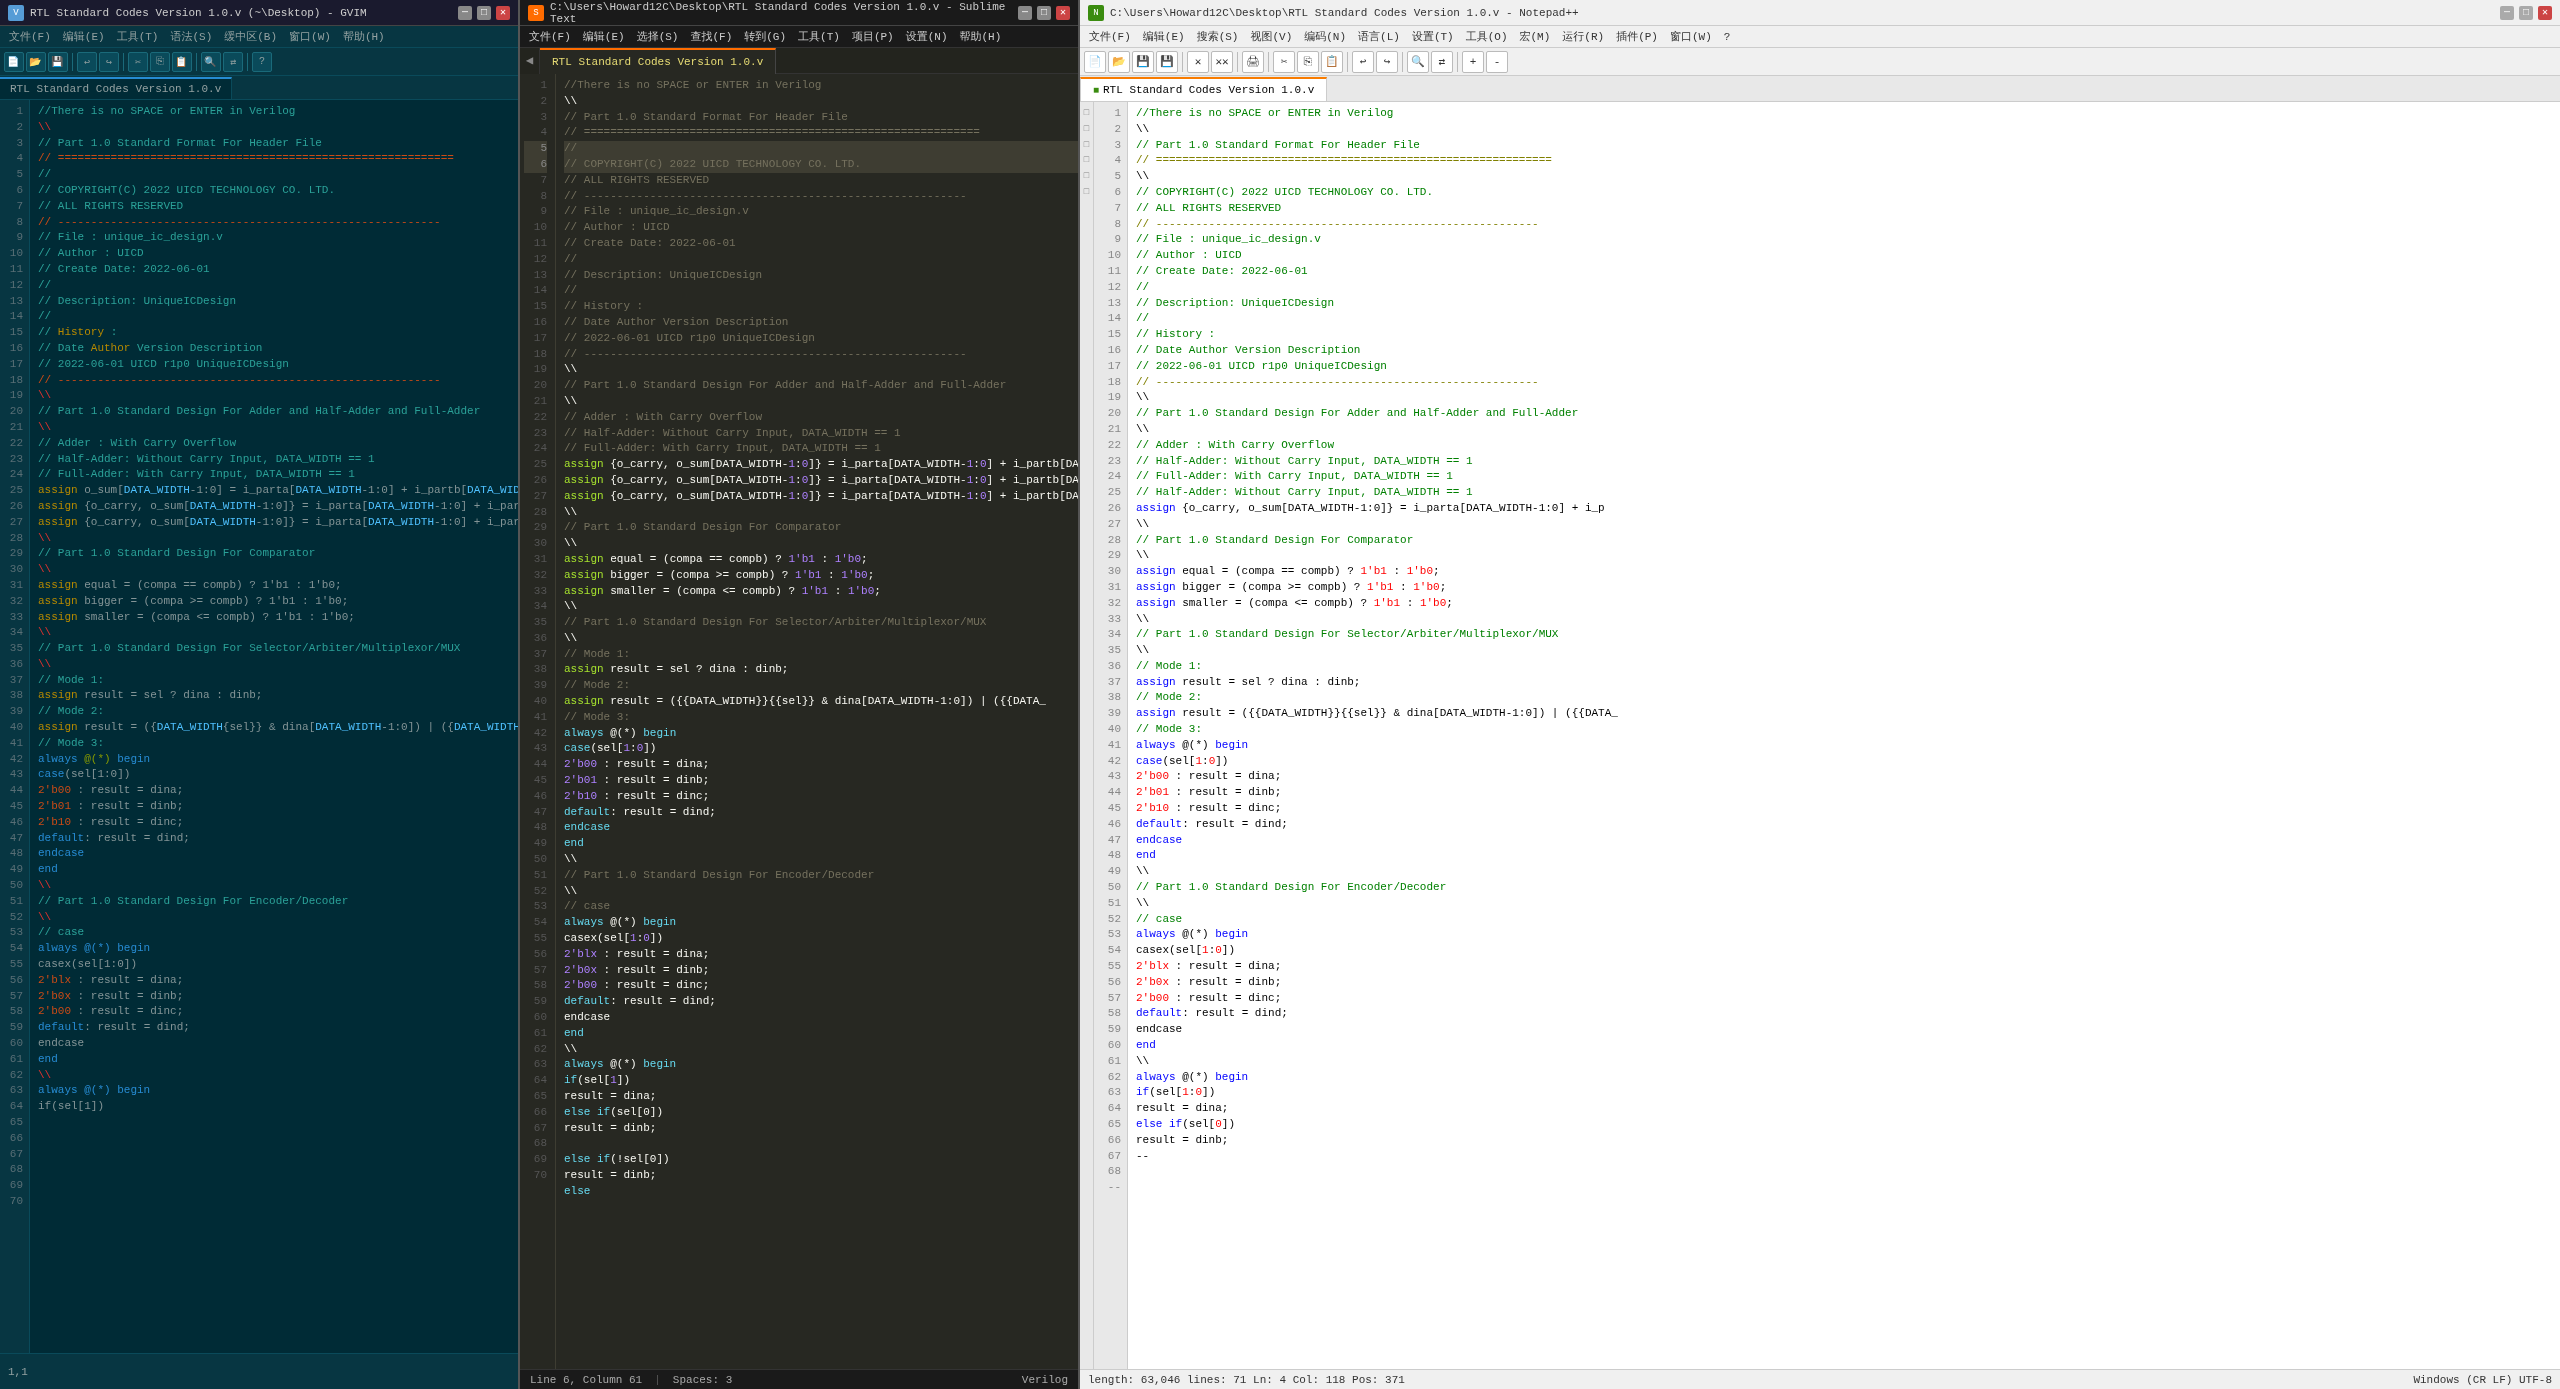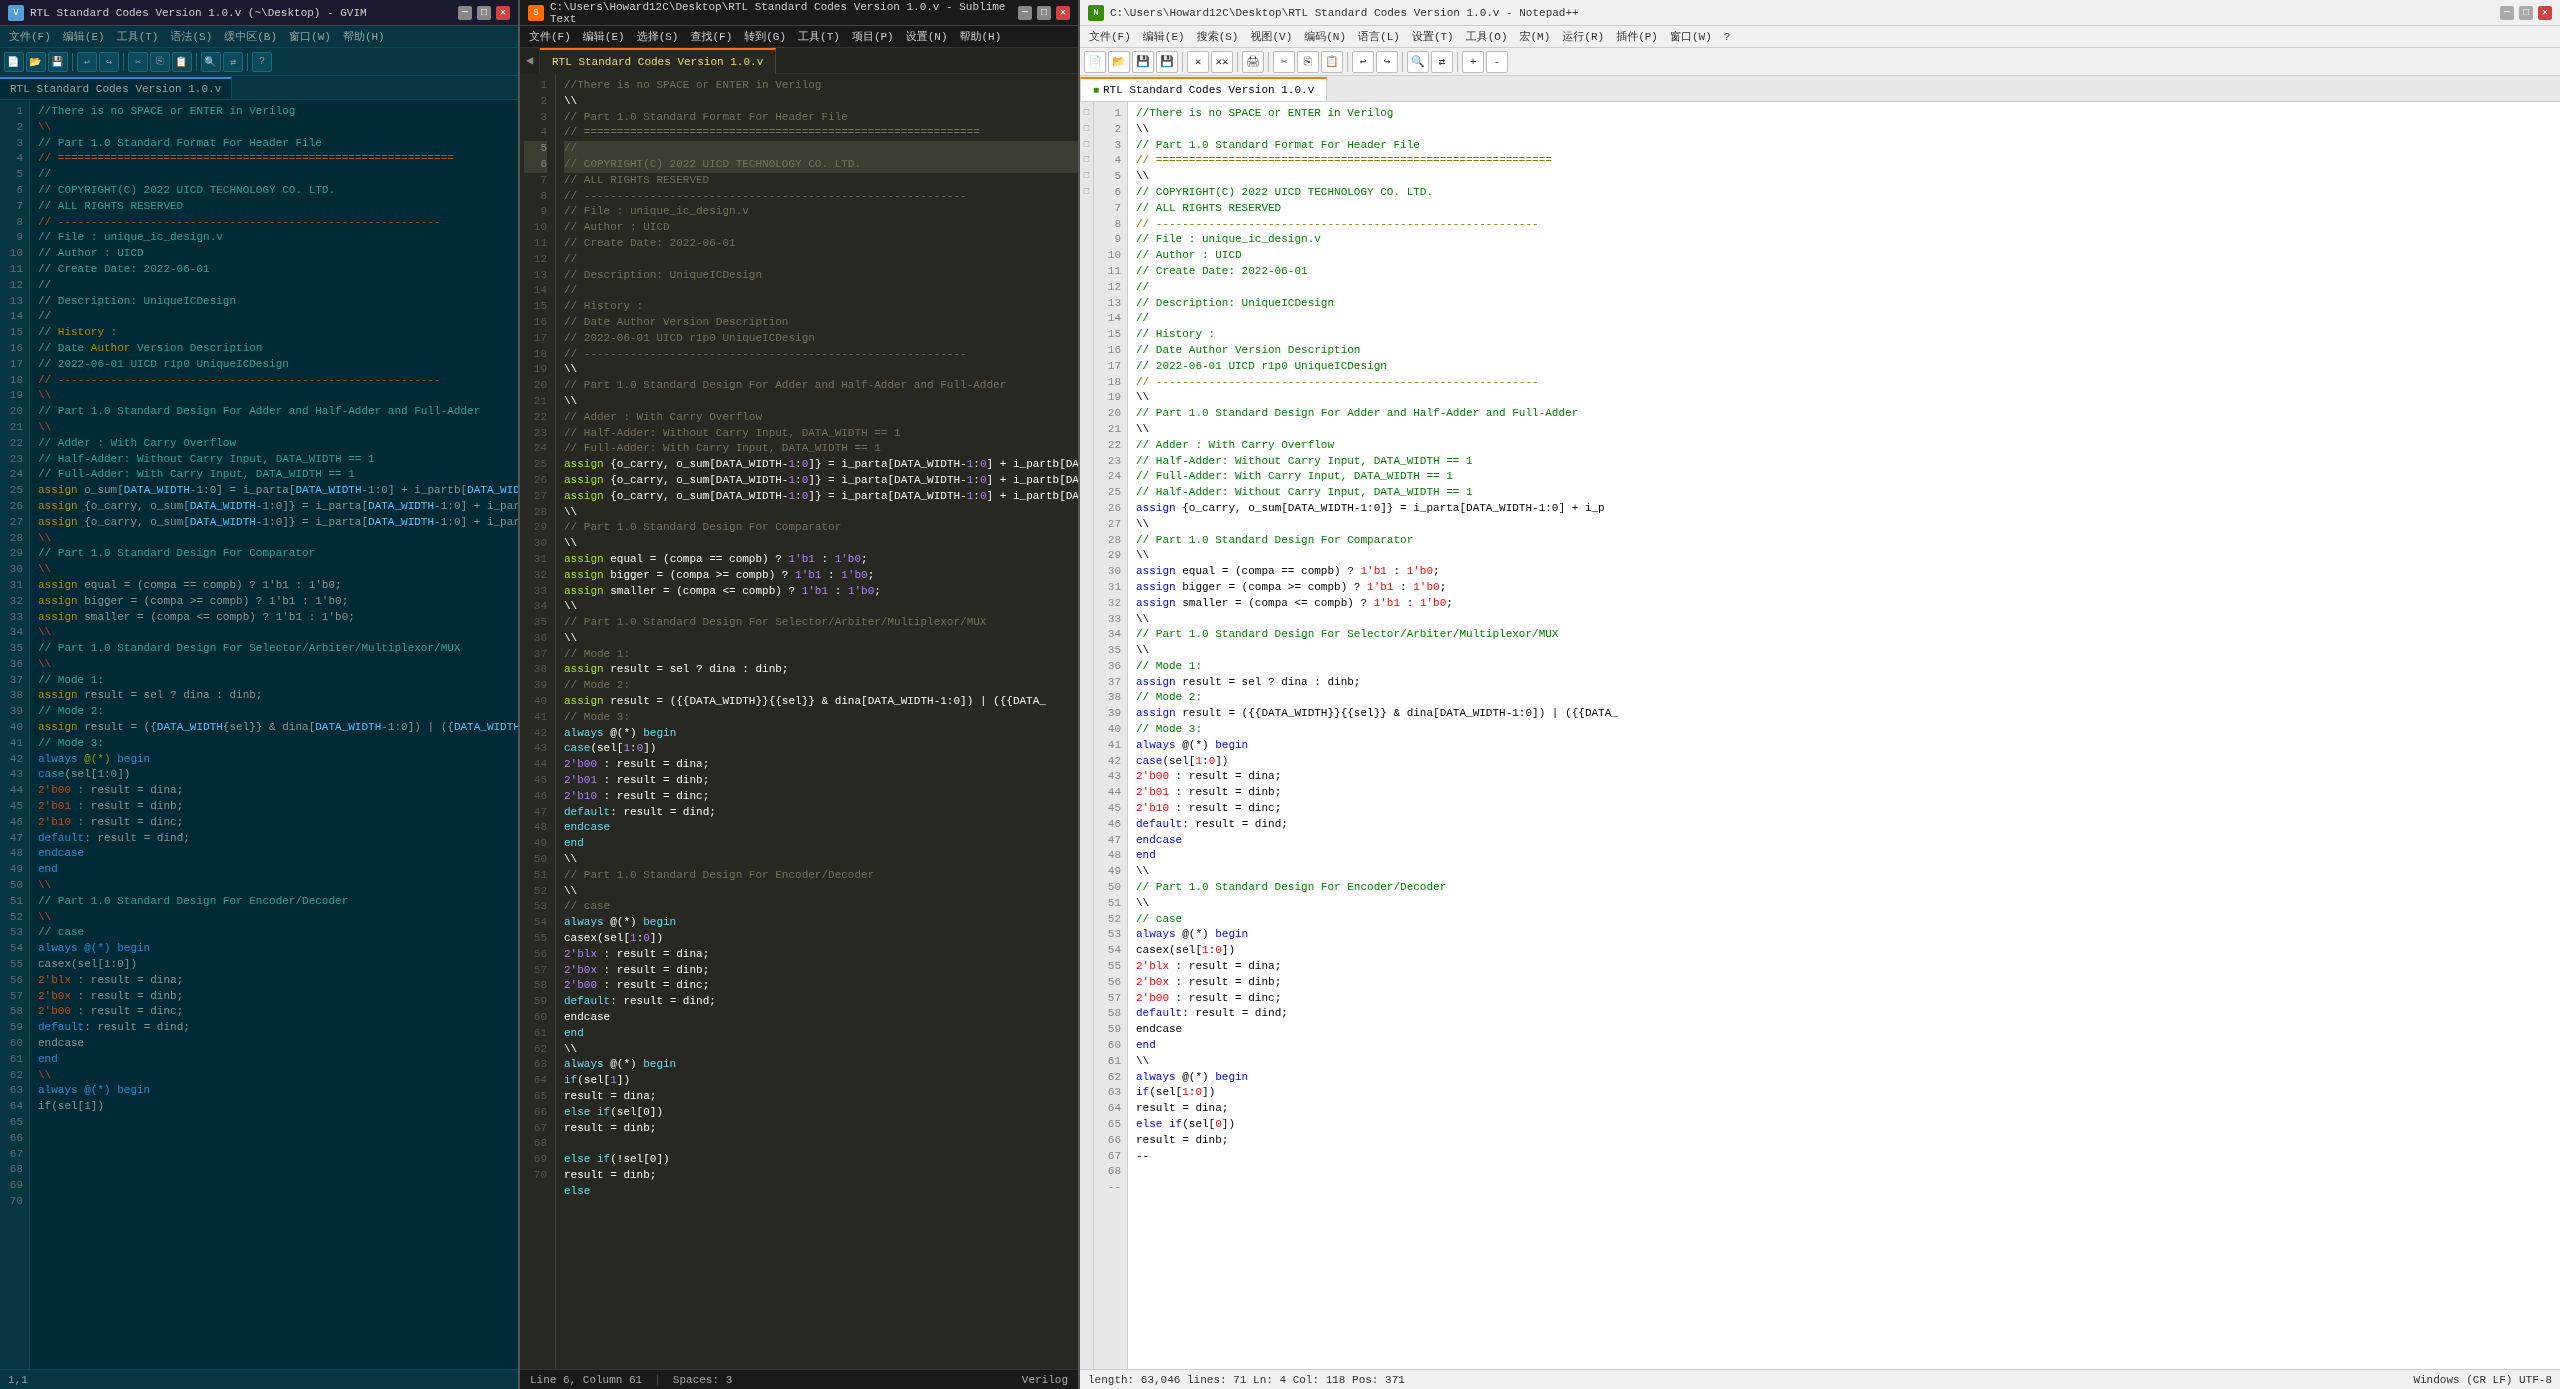--- a/index.html
+++ b/index.html
@@ -265,21 +265,21 @@
           <div style="height:15.8px;white-space:nowrap;color:#268bd2;">end</div>
 
           <div style="height:15.8px;white-space:nowrap;"><span style="color:#dc322f;">\\</span></div>
 
           <div style="height:15.8px;white-space:nowrap;color:#268bd2;">always @(*) begin</div>
 
           <div style="height:15.8px;white-space:nowrap;color:#839496;">    if(sel[1])</div>
         </div>
       </div>
 
-      <div style="height:20px;background:#073642;color:#93a1a1;display:flex;align-items:center;padding:0 8px;font-size:11px;border-top:1px solid #0a4a5a;">
+      <div style="height:36px;background:#073642;color:#93a1a1;display:flex;align-items:center;padding:0 8px;font-size:11px;border-top:1px solid #0a4a5a;">
         <span>1,1</span>
       </div>
     </div>
 
     <div style="display:flex;flex-direction:column;width:560px;border-right:2px solid #555;overflow:hidden;background:#272822;">
 
       <div style="height:26px;background:#1a1a1a;display:flex;align-items:center;padding:0 8px;border-bottom:1px solid #444;">
         <span style="width:16px;height:16px;background:#ff6c00;border-radius:2px;margin-right:6px;font-size:9px;color:#fff;display:flex;align-items:center;justify-content:center;">S</span>
         <span style="font-size:11px;color:#ccc;flex:1;">C:\Users\Howard12C\Desktop\RTL Standard Codes Version 1.0.v - Sublime Text</span>
         <div style="display:flex;gap:5px;">

